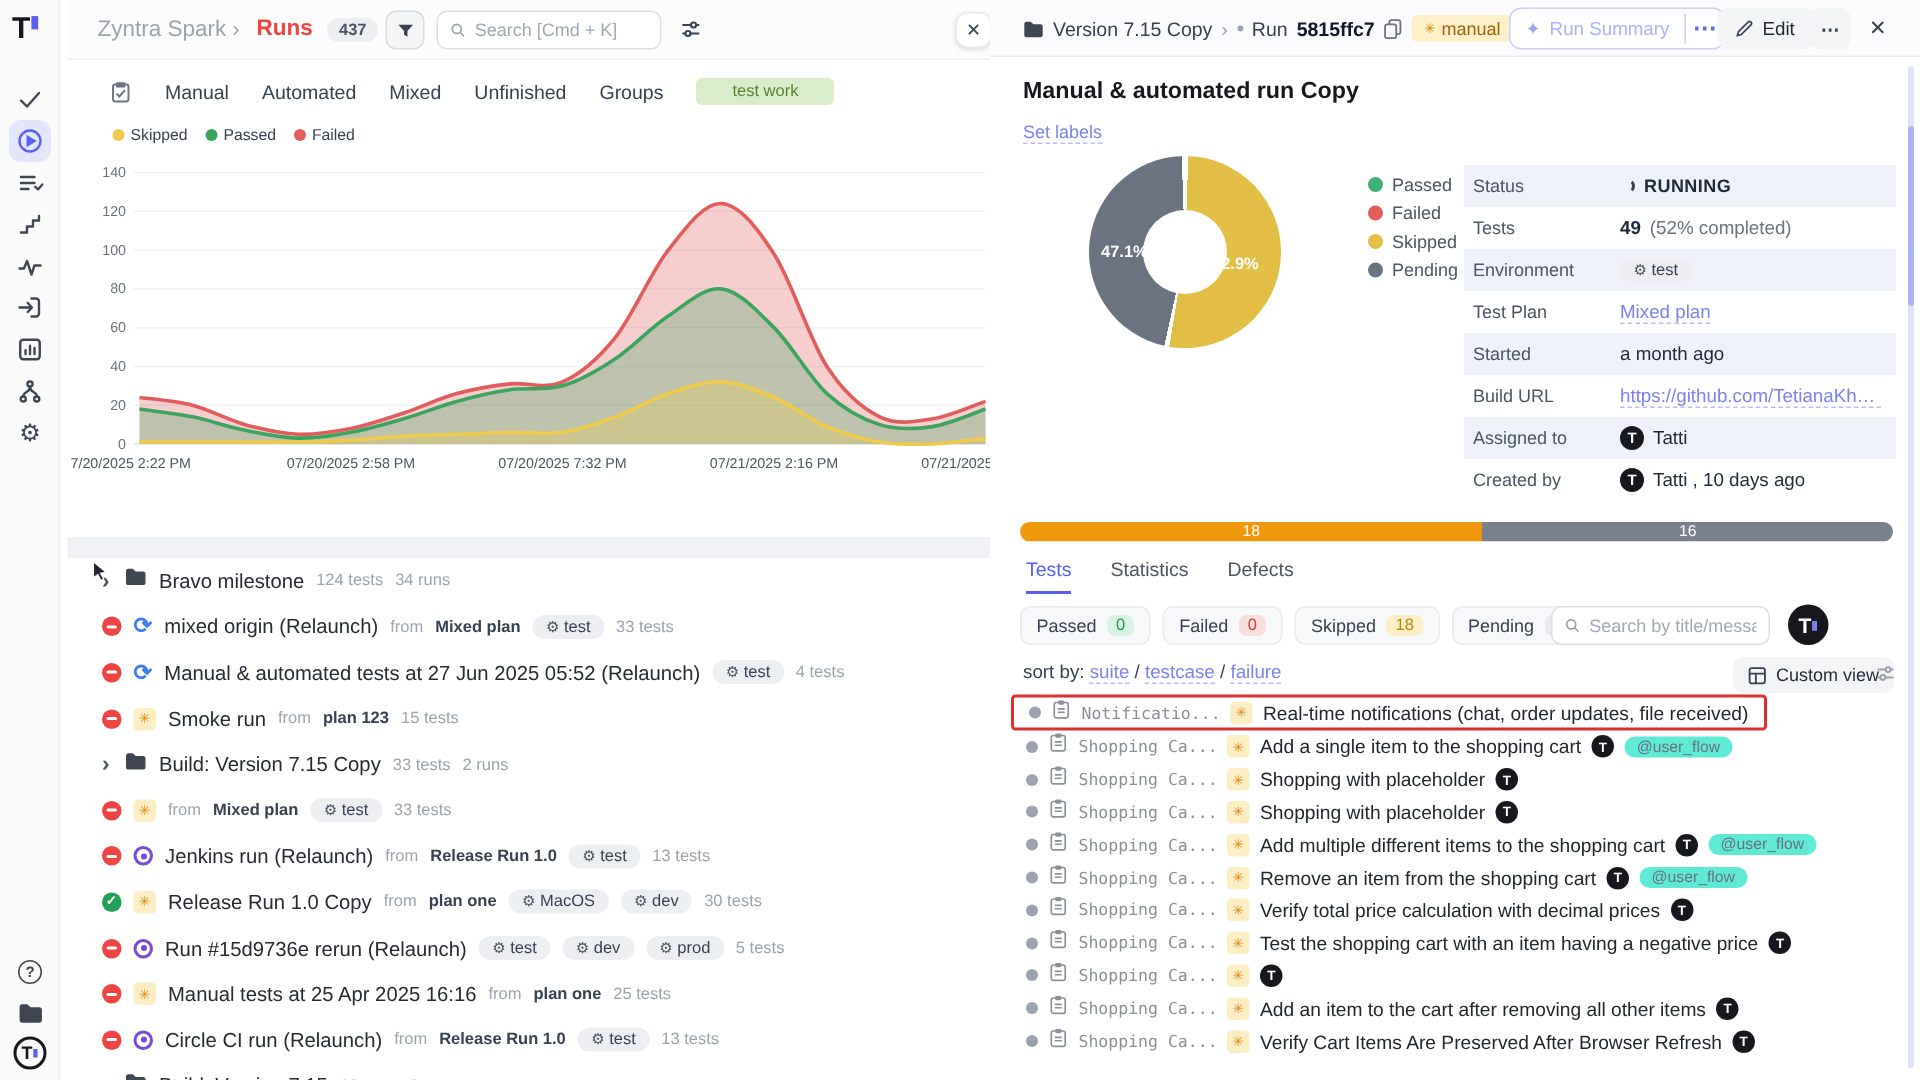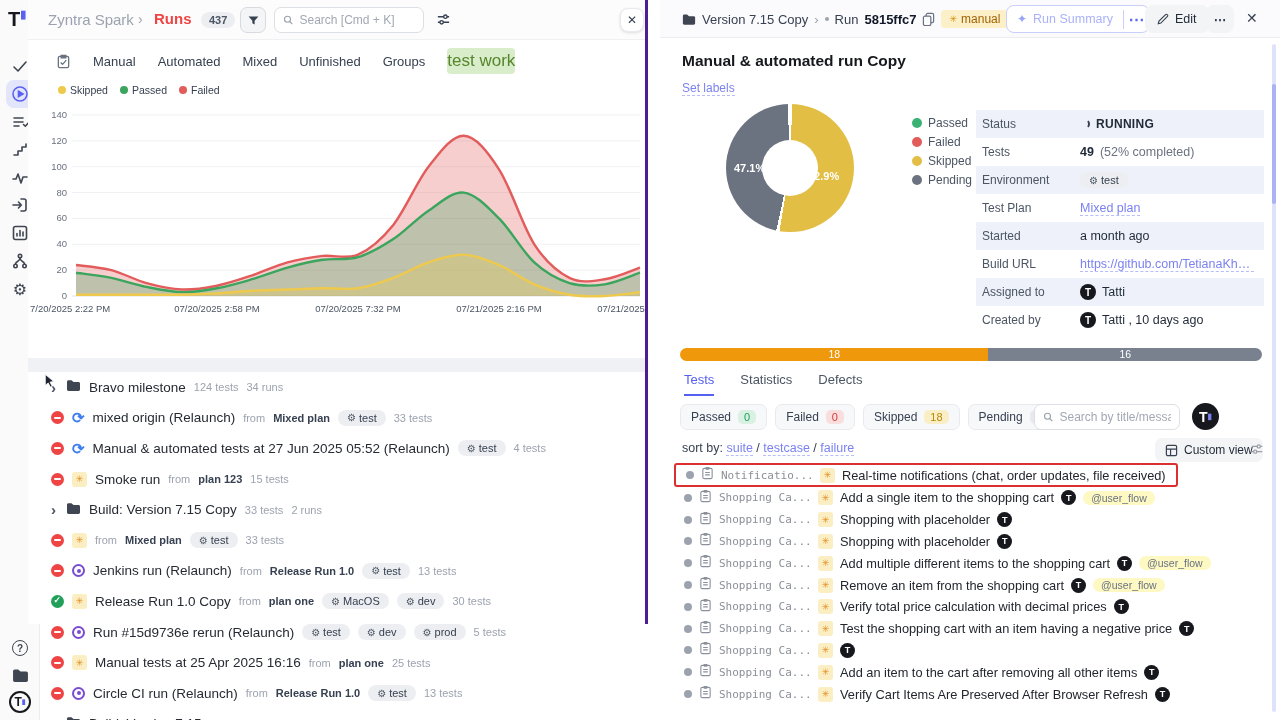--- a/index.html
+++ b/index.html
@@ -12,37 +12,37 @@
   .rail-item.active { background:#e3e6fb; }
   .rail-item svg { display:block; }
   #logo { position:absolute; left:8px; top:8px; width:24px; height:24px; font-weight:bold; font-size:20px; color:#16181d; }
   #logo i { font-style:normal; color:#5a61f2; font-size:11px; vertical-align:top; }
   .glyph { font-size:16px; color:#3f4652; }
   .help-circ { width:16px; height:16px; border:1.4px solid #3f4652; border-radius:50%; font-size:10px; font-weight:bold; color:#3f4652; display:flex; align-items:center; justify-content:center; }
   .avatar-rail { width:22px; height:22px; border:2px solid #16181d; border-radius:50%; display:flex; align-items:center; justify-content:center; font-weight:bold; font-size:12px; color:#16181d; }
   .avatar-rail i { font-style:normal; color:#5a61f2; font-size:7px; vertical-align:top; }
 
   
-  #left-panel { position:absolute; left:28px; top:0; width:620px; height:624px; background:#fff; border-right:3px solid #4c1d95; }
+  #left-panel { position:absolute; left:45px; top:0; width:620px; height:624px; background:#fff; border-right:3px solid #4c1d95; }
   #lp-header { position:absolute; left:0; top:0; width:100%; height:40px; background:#fcfcfd; border-bottom:1px solid #eef0f2; }
   .crumb-proj { position:absolute; left:20px; top:11px; font-size:15px; color:#9ca3af; }
   .crumb-sep { position:absolute; left:110px; top:11px; font-size:14px; color:#9ca3af; }
   .crumb-page { position:absolute; left:126px; top:10px; font-size:15px; font-weight:bold; color:#ef4444; }
   .count-pill { position:absolute; left:173px; top:12px; background:#eceef1; color:#4b5563; font-size:11px; font-weight:bold; border-radius:9px; padding:2px 8px; }
   #funnel-btn { position:absolute; left:212px; top:7px; width:26px; height:26px; border:1px solid #d7dade; background:#f4f5f6; border-radius:7px; display:flex; align-items:center; justify-content:center; cursor:pointer; }
   .searchbox { position:absolute; display:flex; align-items:center; gap:6px; border:1px solid #dcdfe3; border-radius:7px; background:#fff; padding:0 8px; }
   .searchbox input { border:none; outline:none; font-size:12px; color:#374151; width:100%; font-family:"Liberation Sans",sans-serif; background:transparent; }
   .searchbox input::placeholder { color:#a2a8b3; }
   #lp-search { left:246px; top:7px; width:150px; height:26px; }
   #lp-sliders { position:absolute; left:408px; top:12px; cursor:pointer; }
   #lp-close { position:absolute; left:592px; top:8px; width:24px; height:24px; background:#fff; border:1px solid #e7e9ec; border-radius:8px; box-shadow:0 1px 3px rgba(0,0,0,.12); font-size:12px; color:#374151; display:flex; align-items:center; justify-content:center; cursor:pointer; }
 
   #lp-tabs { position:absolute; left:0; top:48px; height:26px; width:100%; display:flex; align-items:center; gap:22px; padding-left:28px; }
   .lp-tab { font-size:13px; color:#374151; cursor:pointer; }
-  .tag-badge { background:#d9edcb; color:#55862c; font-size:17px; border-radius:4px; padding:3px 0; cursor:pointer; }
+  .tag-badge { background:#d9edcb; color:#55862c; font-size:11px; border-radius:4px; padding:3px 24px; cursor:pointer; }
 
   #chart-legend { position:absolute; left:30px; top:84px; display:flex; gap:12px; align-items:center; }
   .leg-item { display:flex; align-items:center; gap:4px; font-size:10.5px; color:#374151; }
   .leg-dot { width:8px; height:8px; border-radius:50%; }
 
   #area-chart { position:absolute; left:0; top:102px; }
   .band { position:absolute; left:0; top:358px; width:100%; height:14px; background:#f0f1f4; }
 
   #runs-list { position:absolute; left:0; top:372px; width:100%; }
   .run-row { position:relative; height:30.6px; display:flex; align-items:center; gap:8px; padding-left:23px; cursor:pointer; }
@@ -122,21 +122,21 @@
   #sort-row a { color:#7b82f0; font-weight:normal; border-bottom:1px dashed #b9bdf7; text-decoration:none; cursor:pointer; }
   #custom-view { position:absolute; left:495px; top:438px; height:24px; background:#f3f4f6; border-radius:7px; display:flex; align-items:center; gap:6px; padding:0 10px; font-size:12px; color:#1f2937; cursor:pointer; }
   #rp-sliders { position:absolute; left:590px; top:442px; cursor:pointer; opacity:.65; }
 
   #tests-list { position:absolute; left:0; top:463px; width:100%; }
   .test-row { height:21.8px; display:flex; align-items:center; gap:7px; padding-left:24px; cursor:pointer; }
   .test-row.hl { border:2px solid #dc2f2f; border-radius:3px; width:fit-content; margin-left:14px; padding-left:10px; padding-right:10px; height:24px; }
   .t-dot { width:8px; height:8px; border-radius:50%; background:#9ca3af; flex:none; }
   .t-suite { font-family:"DejaVu Sans Mono", monospace; font-size:11px; color:#8a8f98; width:92px; flex:none; white-space:nowrap; overflow:hidden; }
   .t-title { font-size:12.8px; color:#22262e; font-weight:500; white-space:nowrap; }
-  .t-tag { background:#fef9c3; border-radius:9px; padding:1px 8px; font-size:10.5px; color:#697180; }
+  .t-tag { background:#5eead4; border-radius:9px; padding:1px 8px; font-size:10.5px; color:#697180; }
   .t-avatar { width:15px; height:15px; background:#16181d; border-radius:50%; color:#fff; font-size:9px; font-weight:bold; display:inline-flex; align-items:center; justify-content:center; flex:none; }
 
   #rp-scrollbar { position:absolute; left:612px; top:44px; width:4px; height:668px; background:#dfe2fb; border-radius:2px; }
   #rp-scroll-thumb { position:absolute; left:0; top:40px; width:4px; height:120px; background:#aab2f4; border-radius:2px; }
 </style>
 </head>
 <body>
 
 <nav id="rail">
   <div id="logo">T<i>▮</i></div>

